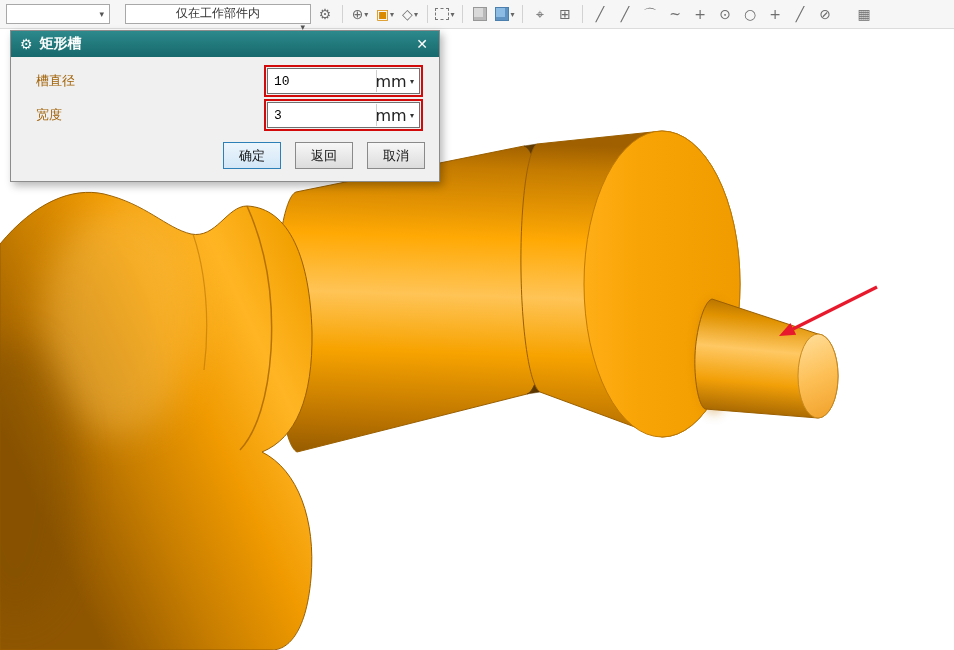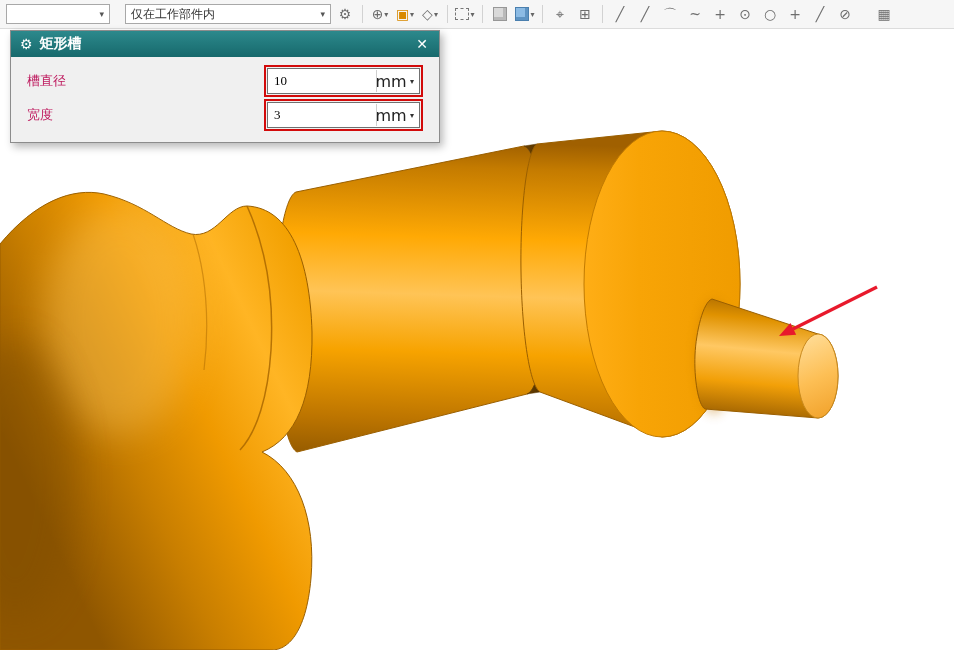--- a/index.html
+++ b/index.html
@@ -5,46 +5,46 @@
   html,body{margin:0;padding:0;width:954px;height:650px;overflow:hidden;
     font-family:"DejaVu Sans","Liberation Sans",sans-serif;background:#fff;}
   .viewport{position:absolute;left:0;top:0;width:954px;height:650px;}
   
   .toolbar{position:absolute;left:0;top:0;right:0;height:28px;background:#f6f6f6;
     border-bottom:1px solid #dcdcdc;display:flex;align-items:center;padding:0 4px;gap:3px;z-index:5;}
   .combo{height:20px;background:#fff;border:1px solid #a8a8a8;display:flex;align-items:center;
     font-size:12px;color:#333;padding:0 5px;box-sizing:border-box;}
   .combo .caret{margin-left:auto;font-size:9px;color:#555;padding-left:6px;}
   .combo.scope{width:104px;margin-left:2px;}
-  .combo.filter{width:206px;margin-left:12px;}
+  .combo.filter{width:186px;margin-left:12px;flex-direction:column;}
   .tb-btn{height:22px;min-width:20px;display:flex;align-items:center;justify-content:center;
     color:#6e6e6e;font-size:14px;padding:0 1px;cursor:default;}
   .tb-btn .g{line-height:1;}
   .tb-btn .warm{color:#d98a00;}
   .tb-caret{font-size:8px;color:#666;margin-left:1px;}
   .tb-sep{width:1px;height:18px;background:#d2d2d2;margin:0 3px;}
   .dashed-sq{width:12px;height:10px;border:1px dashed #777;}
   .cube{width:12px;height:12px;background:#d9d9d9;border:1px solid #979797;
     box-shadow:inset -3px -3px 0 #b9b9b9;}
   .cube.blue{background:#8cbbe4;border-color:#4a7fae;box-shadow:inset -3px -3px 0 #5e93c2;}
   .grid-gap{margin-left:14px;}
   
   .dialog{position:absolute;left:10px;top:30px;width:428px;background:#f0f0f0;
     border:1px solid #8c8c8c;box-shadow:3px 4px 8px rgba(0,0,0,.28);z-index:10;}
   .dialog-title{height:26px;background:linear-gradient(#2c898c,#17696c);color:#fff;
     display:flex;align-items:center;padding:0 9px;font-size:14px;font-weight:bold;gap:7px;}
   .t-gear{font-size:14px;font-weight:normal;}
   .dialog-close{margin-left:auto;font-size:14px;font-weight:bold;cursor:pointer;padding:0 2px;}
   .dialog-body{padding:7px 6px 10px;}
   .field-row{display:flex;align-items:center;height:34px;padding:0 10px;}
-  .field-label{font-size:13px;color:#be185d;}
+  .field-label{font-size:13px;color:#a16207;margin-left:9px;}
   .red-box{margin-left:auto;border:2px solid #d20a0a;padding:1px;display:flex;align-items:center;}
   .value-box{display:flex;align-items:center;border:1px solid #707070;background:#fff;height:24px;}
   input.val{width:96px;border:none;outline:none;font-size:13px;padding:0 6px;height:18px;
-    font-family:Liberation Serif, serif;}
+    font-family:Liberation Mono, monospace;}
   .unit{width:28px;font-size:16px;color:#222;border-left:1px solid #cfcfcf;height:22px;
     display:flex;align-items:center;justify-content:center;}
   .unit-caret{font-size:8px;color:#333;padding:0 5px;}
   .buttons-row{display:flex;justify-content:flex-end;gap:14px;padding:10px 8px 2px;}
   .btn{width:58px;height:27px;font-size:13px;display:flex;align-items:center;justify-content:center;
     background:linear-gradient(#f7f7f7,#dcdcdc);border:1px solid #8a8a8a;cursor:pointer;
     font-family:"DejaVu Sans","Liberation Sans",sans-serif;color:#111;}
   .btn.primary{border:1px solid #2d7fb8;background:linear-gradient(#ecf5fc,#d3e7f7);}
 </style>
 </head>
@@ -234,14 +234,19 @@
     <div class="field-row">
       <span class="field-label">宽度</span>
       <div class="red-box">
         <div class="value-box">
           <input class="val" value="3" style="">
           <span class="unit">mm</span>
           <span class="unit-caret">▾</span>
         </div>
       </div>
     </div>
+    <div class="buttons-row">
+      <button class="btn primary">确定</button>
+      <button class="btn">返回</button>
+      <button class="btn">取消</button>
+    </div>
   </div>
 </div>
 
 </body></html>

